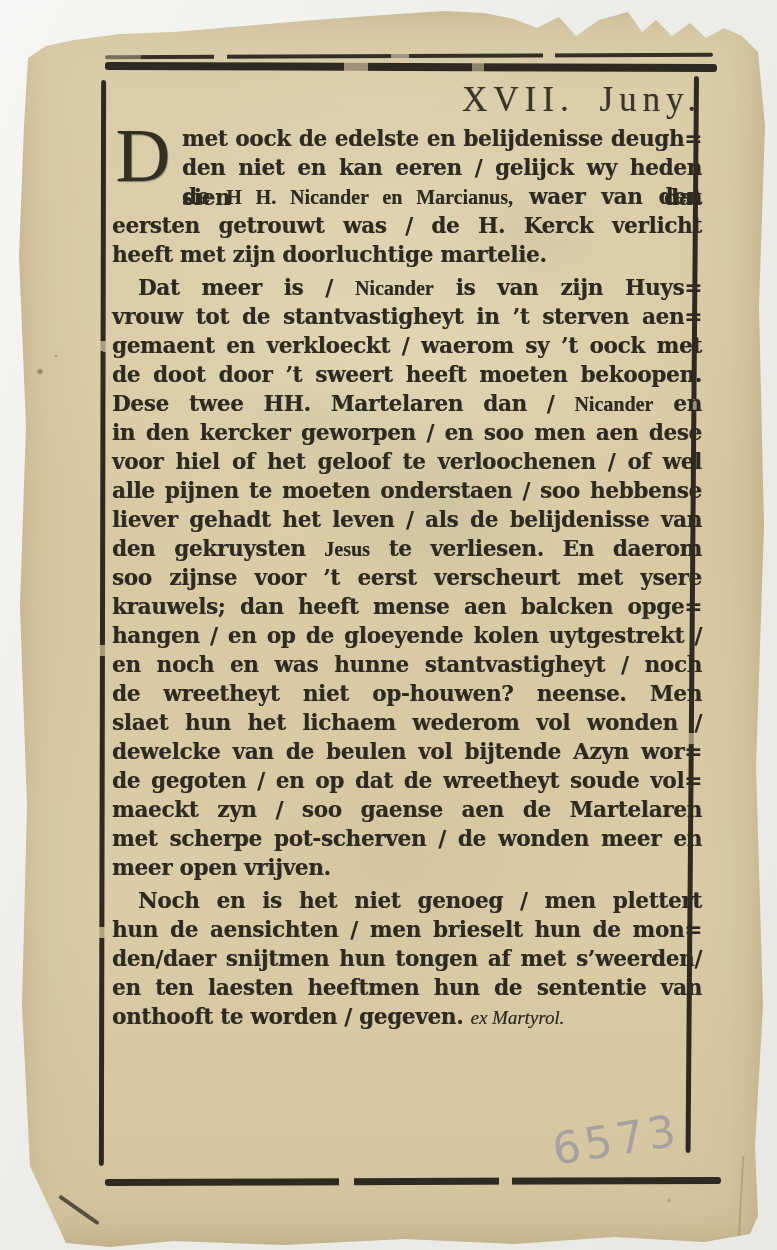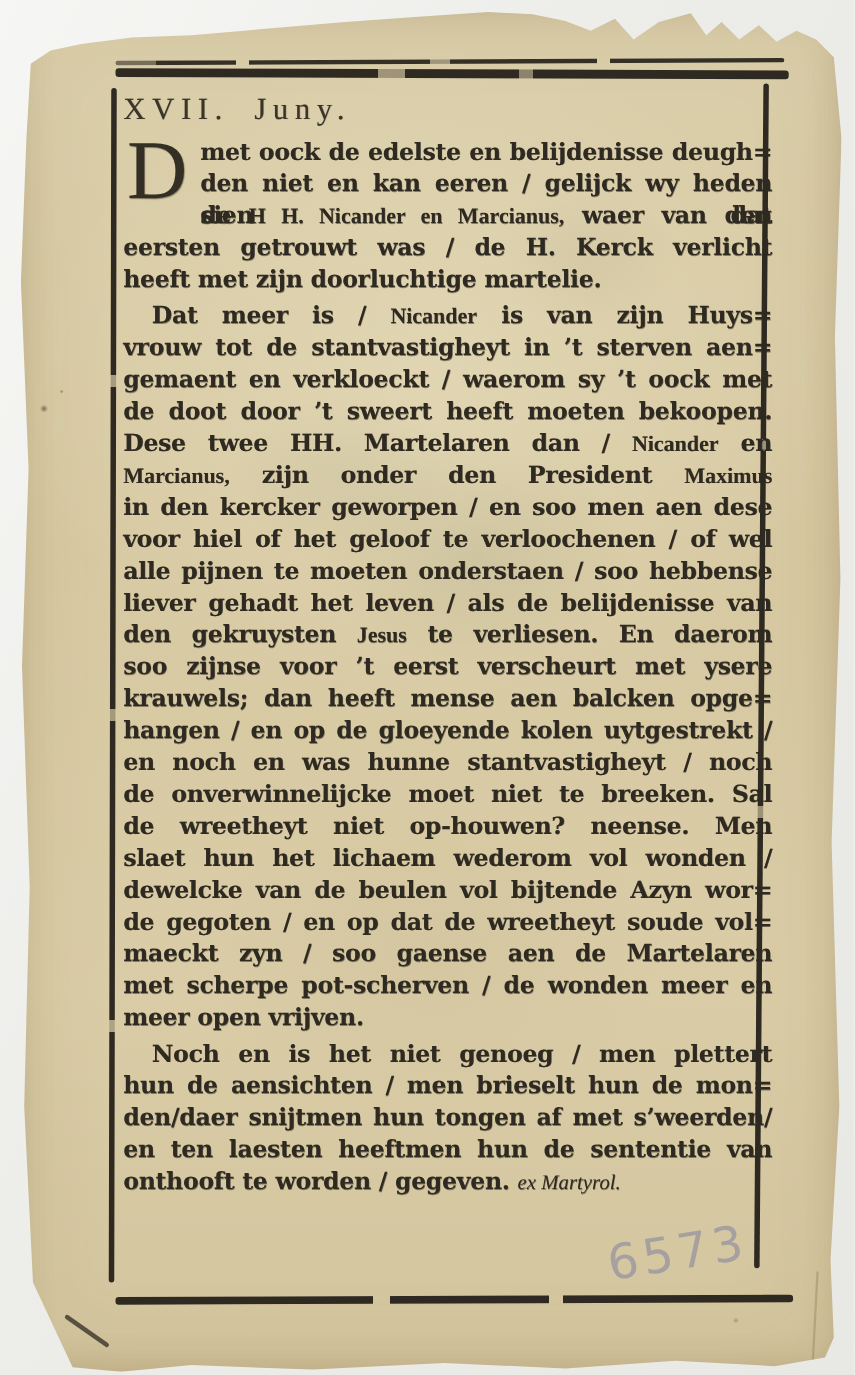--- a/index.html
+++ b/index.html
@@ -52,21 +52,21 @@
   .corner-dash{position:absolute;left:41px;top:1202px;width:48px;height:4px;background:#3a352b;
     border-radius:2px;transform:rotate(35deg);opacity:.8;}
   .crease{position:absolute;left:726px;top:1150px;width:2px;height:85px;background:rgba(120,95,60,.28);transform:rotate(3deg);}
   .speck{position:absolute;border-radius:50%;}
   .speck.a{left:22px;top:362px;width:8px;height:7px;background:radial-gradient(circle,#6f5536cc,#6f553600 70%);}
   .speck.b{left:40px;top:348px;width:4px;height:4px;background:radial-gradient(circle,#7a603fa0,#7a603f00 70%);}
   .speck.c{left:652px;top:1192px;width:6px;height:5px;background:radial-gradient(circle,#7a603f80,#7a603f00 70%);}
   
   .text-col{position:absolute;left:98px;top:76px;width:590px;color:var(--ink,#2f2a21);}
   .title{
-    text-align:left;font-family:"Liberation Serif",serif;font-size:28px;line-height:36px;
+    text-align:right;font-family:"Liberation Serif",serif;font-size:35px;line-height:36px;
     letter-spacing:6px;word-spacing:10px;color:#3a3429;margin-bottom:6px;
     text-shadow:.4px .4px .7px rgba(58,52,41,.45);
   }
   .para{margin-bottom:4px;}
   .line{
     height:29px;line-height:29px;font-size:21.5px;
     text-align:justify;text-align-last:justify;white-space:nowrap;
     text-shadow:.4px .4px .6px rgba(47,42,33,.5);
   }
   .line{white-space:normal;}
@@ -113,31 +113,29 @@
             <div class="line"><span class="seg-g">de </span><span class="seg-r">H H. Nicander en Marcianus,</span><span class="seg-g"> waer van den</span></div>
             <div class="line"><span class="seg-g">eersten getrouwt was / de H. Kerck verlicht</span></div>
             <div class="line nojust"><span class="seg-g">heeft met zijn doorluchtige martelie.</span></div>
           </div>
           <div class="para indent">
             <div class="line"><span class="seg-g">Dat meer is / </span><span class="seg-r">Nicander</span><span class="seg-g"> is van zijn Huys=</span></div>
             <div class="line"><span class="seg-g">vrouw tot de stantvastigheyt in ’t sterven aen=</span></div>
             <div class="line"><span class="seg-g">gemaent en verkloeckt / waerom sy ’t oock met</span></div>
             <div class="line"><span class="seg-g">de doot door ’t sweert heeft moeten bekoopen.</span></div>
             <div class="line"><span class="seg-g">Dese twee HH. Martelaren dan / </span><span class="seg-r">Nicander</span><span class="seg-g"> en</span></div>
-            <div class="line"><span class="seg-r">Marcianus,</span><span class="seg-g"> zijn onder den President </span><span class="seg-r">Maximus</span></div>
             <div class="line"><span class="seg-g">in den kercker geworpen / en soo men aen dese</span></div>
             <div class="line"><span class="seg-g">voor hiel of het geloof te verloochenen / of wel</span></div>
             <div class="line"><span class="seg-g">alle pijnen te moeten onderstaen / soo hebbense</span></div>
             <div class="line"><span class="seg-g">liever gehadt het leven / als de belijdenisse van</span></div>
             <div class="line"><span class="seg-g">den gekruysten </span><span class="seg-r">Jesus</span><span class="seg-g"> te verliesen. En daerom</span></div>
             <div class="line"><span class="seg-g">soo zijnse voor ’t eerst verscheurt met ysere</span></div>
             <div class="line"><span class="seg-g">krauwels; dan heeft mense aen balcken opge=</span></div>
             <div class="line"><span class="seg-g">hangen / en op de gloeyende kolen uytgestrekt /</span></div>
             <div class="line"><span class="seg-g">en noch en was hunne stantvastigheyt / noch</span></div>
-            <div class="line"><span class="seg-g">de onverwinnelijcke moet niet te breeken. Sal</span></div>
             <div class="line"><span class="seg-g">de wreetheyt niet op-houwen? neense. Men</span></div>
             <div class="line"><span class="seg-g">slaet hun het lichaem wederom vol wonden /</span></div>
             <div class="line"><span class="seg-g">dewelcke van de beulen vol bijtende Azyn wor=</span></div>
             <div class="line"><span class="seg-g">de gegoten / en op dat de wreetheyt soude vol=</span></div>
             <div class="line"><span class="seg-g">maeckt zyn / soo gaense aen de Martelaren</span></div>
             <div class="line"><span class="seg-g">met scherpe pot-scherven / de wonden meer en</span></div>
             <div class="line nojust"><span class="seg-g">meer open vrijven.</span></div>
           </div>
           <div class="para indent">
             <div class="line"><span class="seg-g">Noch en is het niet genoeg / men plettert</span></div>

